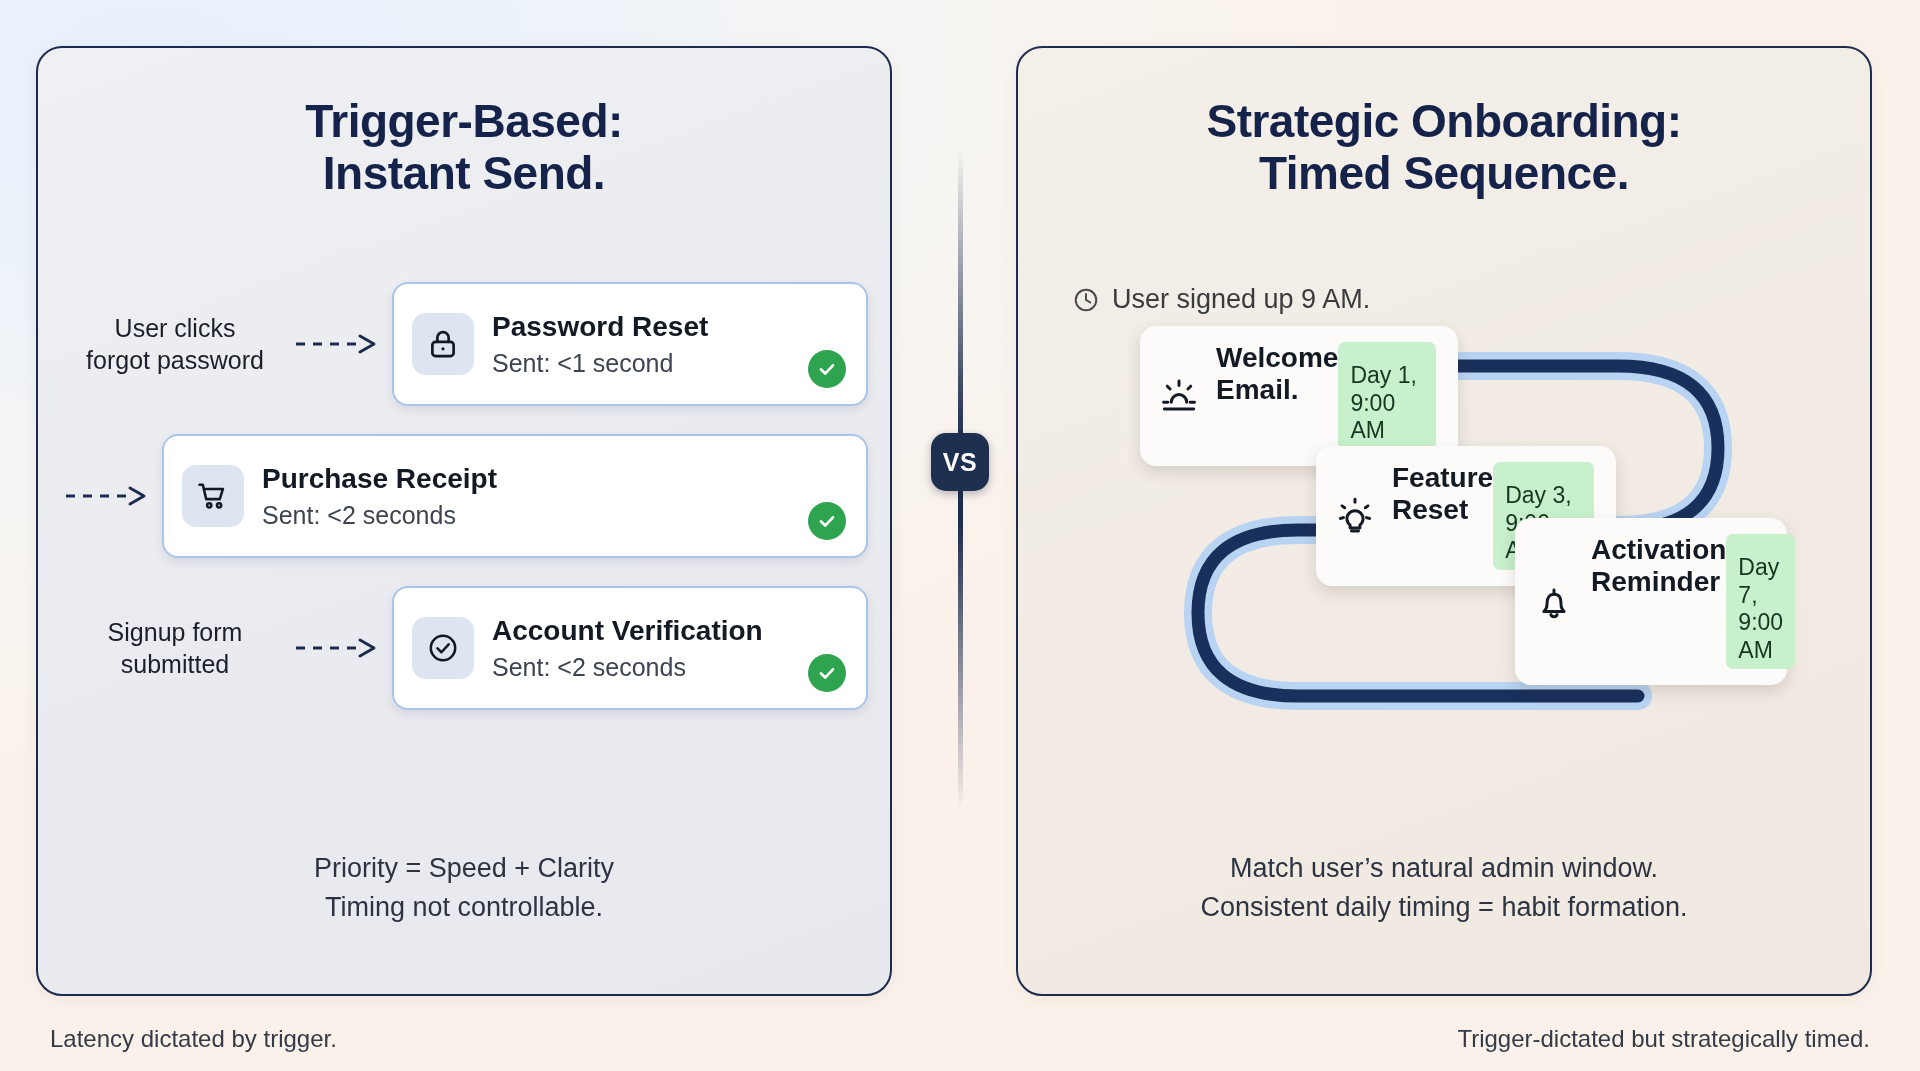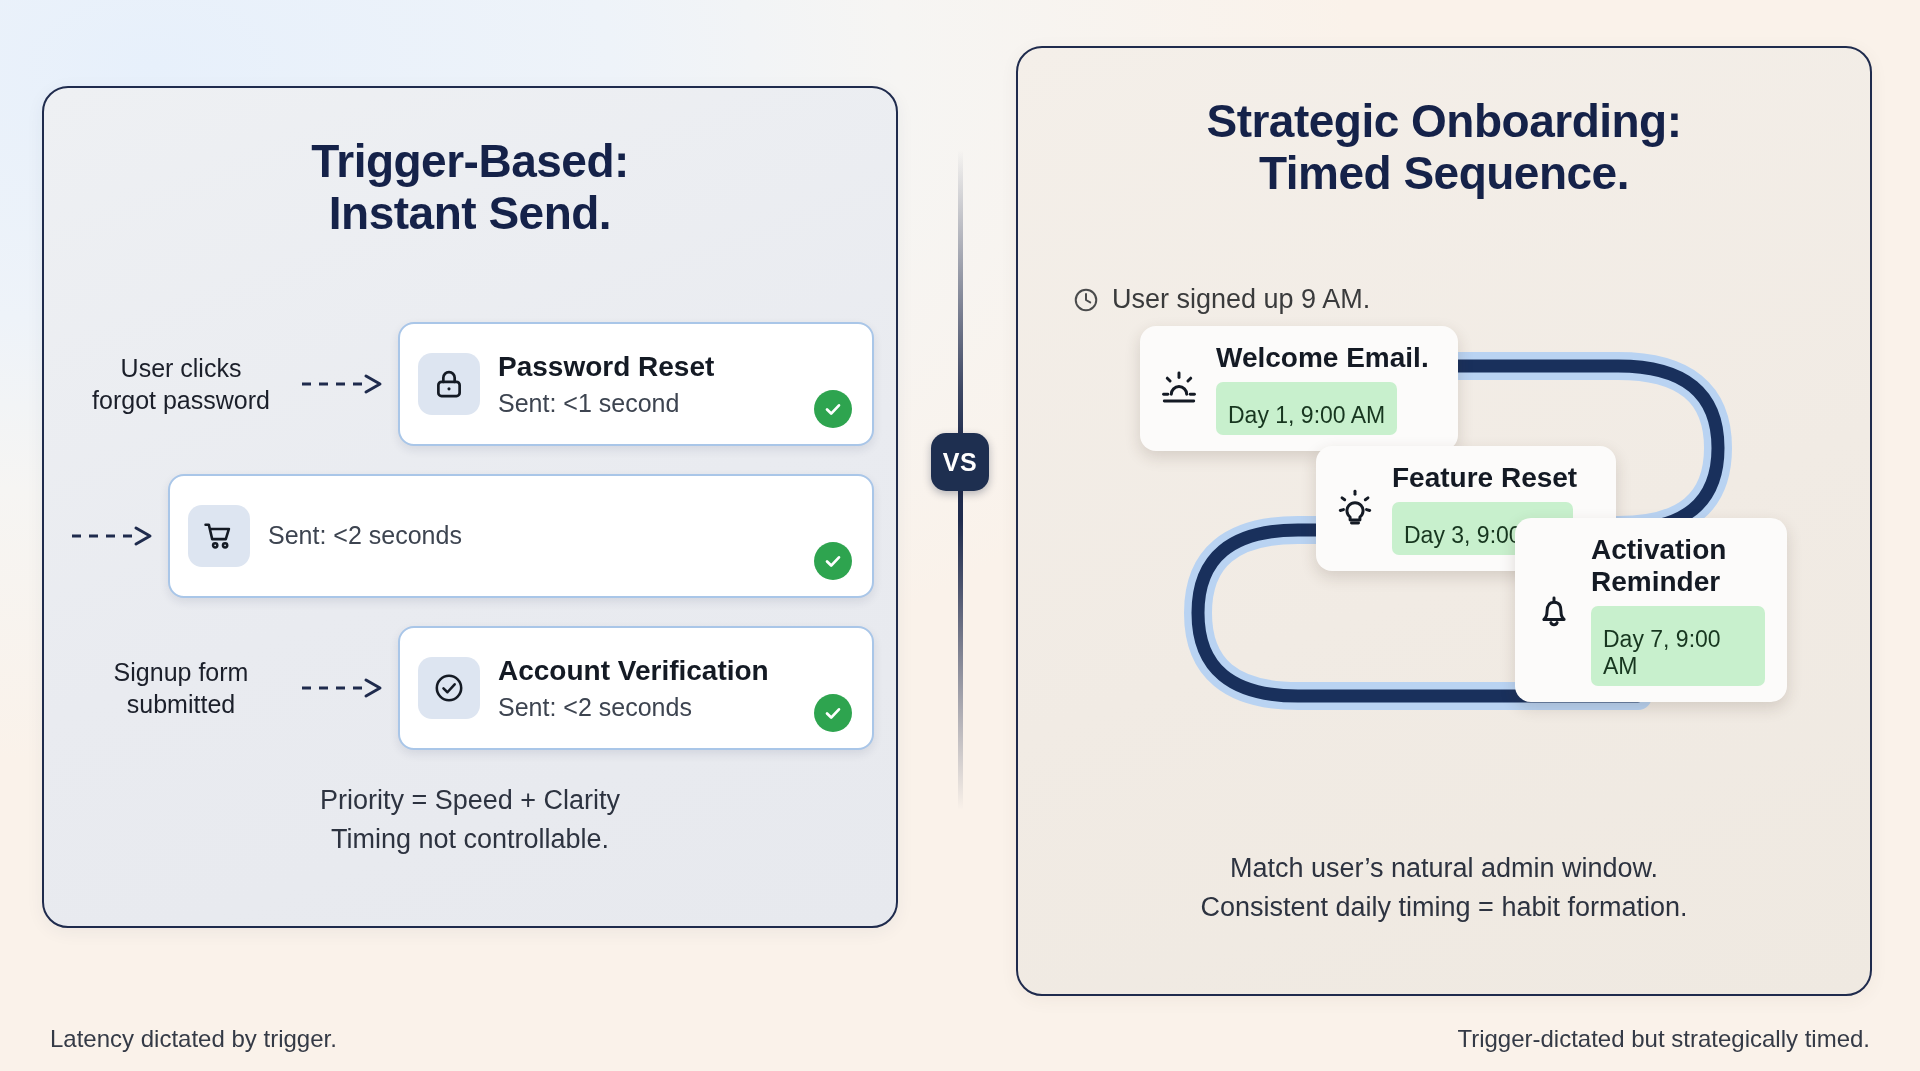--- a/index.html
+++ b/index.html
@@ -14,24 +14,23 @@
     position: relative;
   }
 
   
   .panel {
     position: absolute;
     border: 2px solid #1f2b4d;
     border-radius: 26px;
   }
   #left-panel {
-    left: 42px; top: 46px; width: 856px; height: 842px;
+    left: 36px; top: 46px; width: 856px; height: 950px;
     background: linear-gradient(160deg, #eef0f3 0%, #e9ebf0 55%, #e7e9ee 100%);
     box-shadow: 0 4px 18px rgba(31,43,77,.06);
-    margin-top: 40px;
   }
   #right-panel {
     left: 1016px; top: 46px; width: 856px; height: 950px;
     background: linear-gradient(160deg, #f4efe9 0%, #f1ebe4 55%, #efe9e1 100%);
     box-shadow: 0 4px 18px rgba(77,60,43,.06);
   }
 
   .panel-title {
     text-align: center;
     color: #152249;
@@ -137,21 +136,21 @@
   .seq-card {
     position: absolute;
     background: #fcfbfa;
     border-radius: 16px;
     box-shadow: 0 6px 16px rgba(60,45,30,.16);
     display: flex;
     align-items: center;
     padding: 16px 22px 16px 18px;
   }
   .seq-icon { flex: 0 0 auto; margin-right: 16px; display: flex; }
-  .seq-body { display: flex; flex-direction: column; align-items: flex-start; }
+  .seq-body { display: flex; align-items: flex-start; }
   .seq-title {
     font-size: 28px; font-weight: 700; color: #141a24;
     line-height: 1.14; white-space: pre-line; margin-bottom: 8px;
   }
   .seq-chip {
     background: #c8f0cd;
     color: #17361f;
     font-size: 23px;
     border-radius: 7px;
     padding: 20px 12px 5px;
@@ -249,20 +248,21 @@
       </div>
       <div class="evt-card">
         <div class="evt-icon-tile">
           <svg width="34" height="34" viewBox="0 0 24 24" fill="none" stroke="#141a24" stroke-width="1.8" stroke-linecap="round" stroke-linejoin="round">
             <path d="M2.5 4h2.3l2.4 10.2h9.6l2.2-7.2H6.2"></path>
             <circle cx="9.3" cy="18.6" r="1.5"></circle>
             <circle cx="16.3" cy="18.6" r="1.5"></circle>
           </svg>
         </div>
         <div class="evt-text">
+          <div class="evt-title">Purchase Receipt</div>
           <div class="evt-sub">Sent: &lt;2 seconds</div>
         </div>
         <div class="check-badge">
           <svg width="22" height="22" viewBox="0 0 24 24" fill="none" stroke="#ffffff" stroke-width="3" stroke-linecap="round" stroke-linejoin="round">
             <path d="M5.5 12.6 L10 17 L18.5 8"></path>
           </svg>
         </div>
       </div>
     </div>
 

